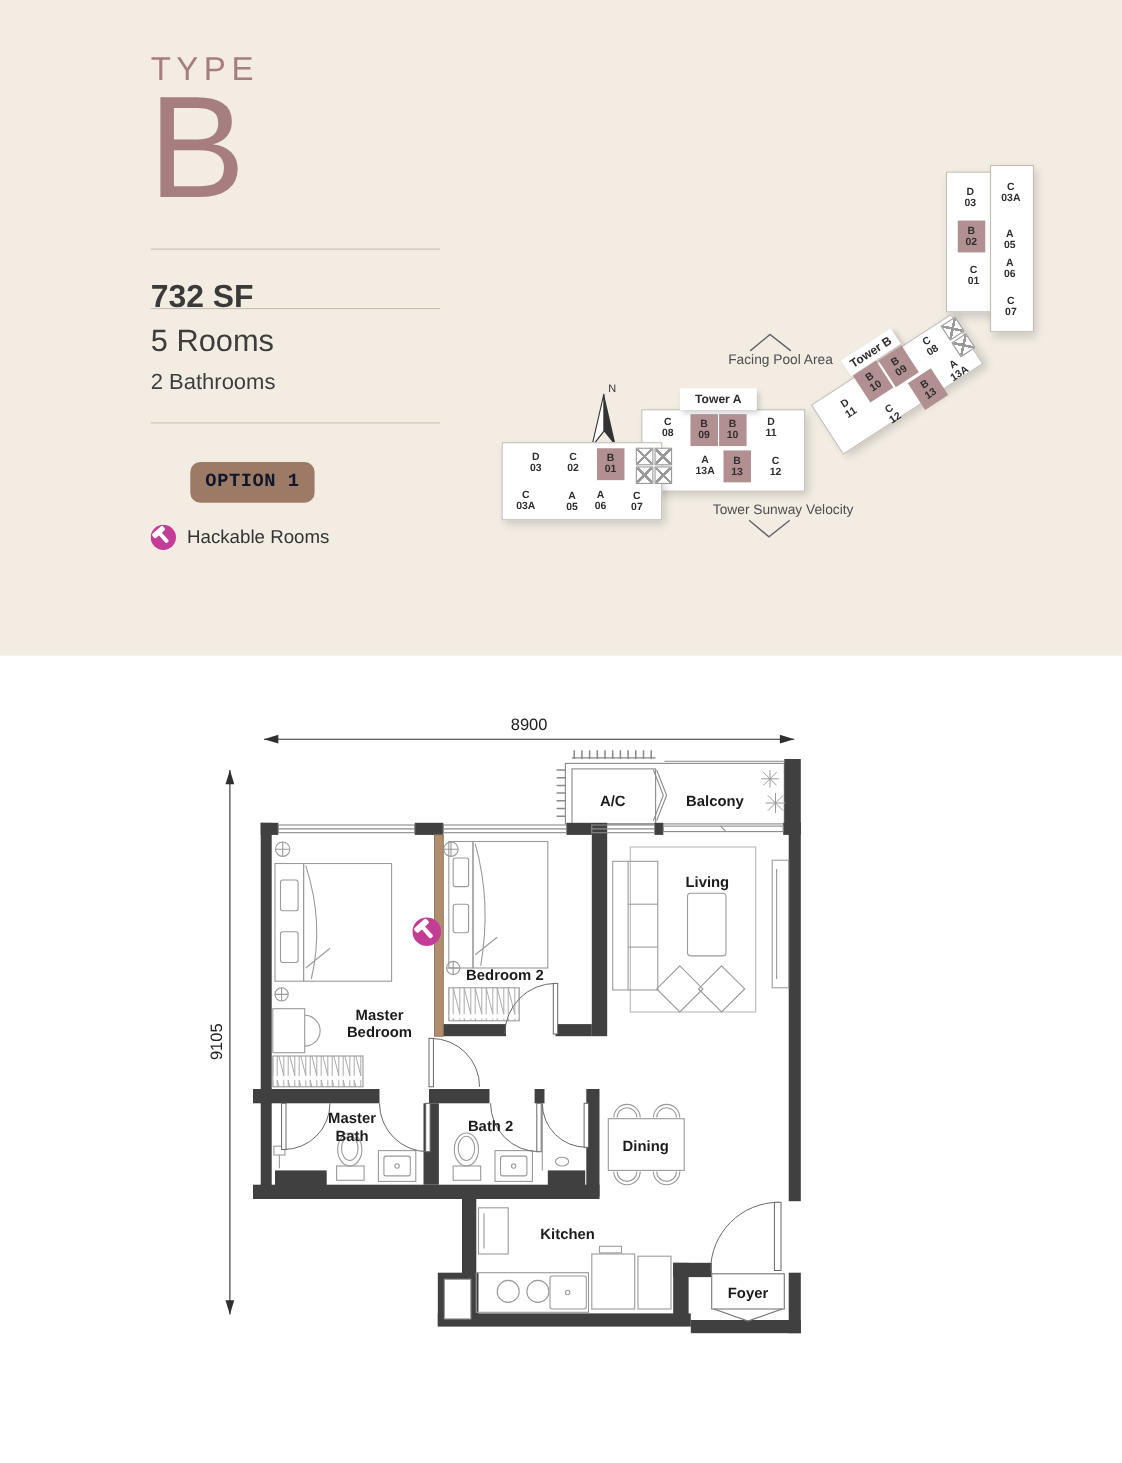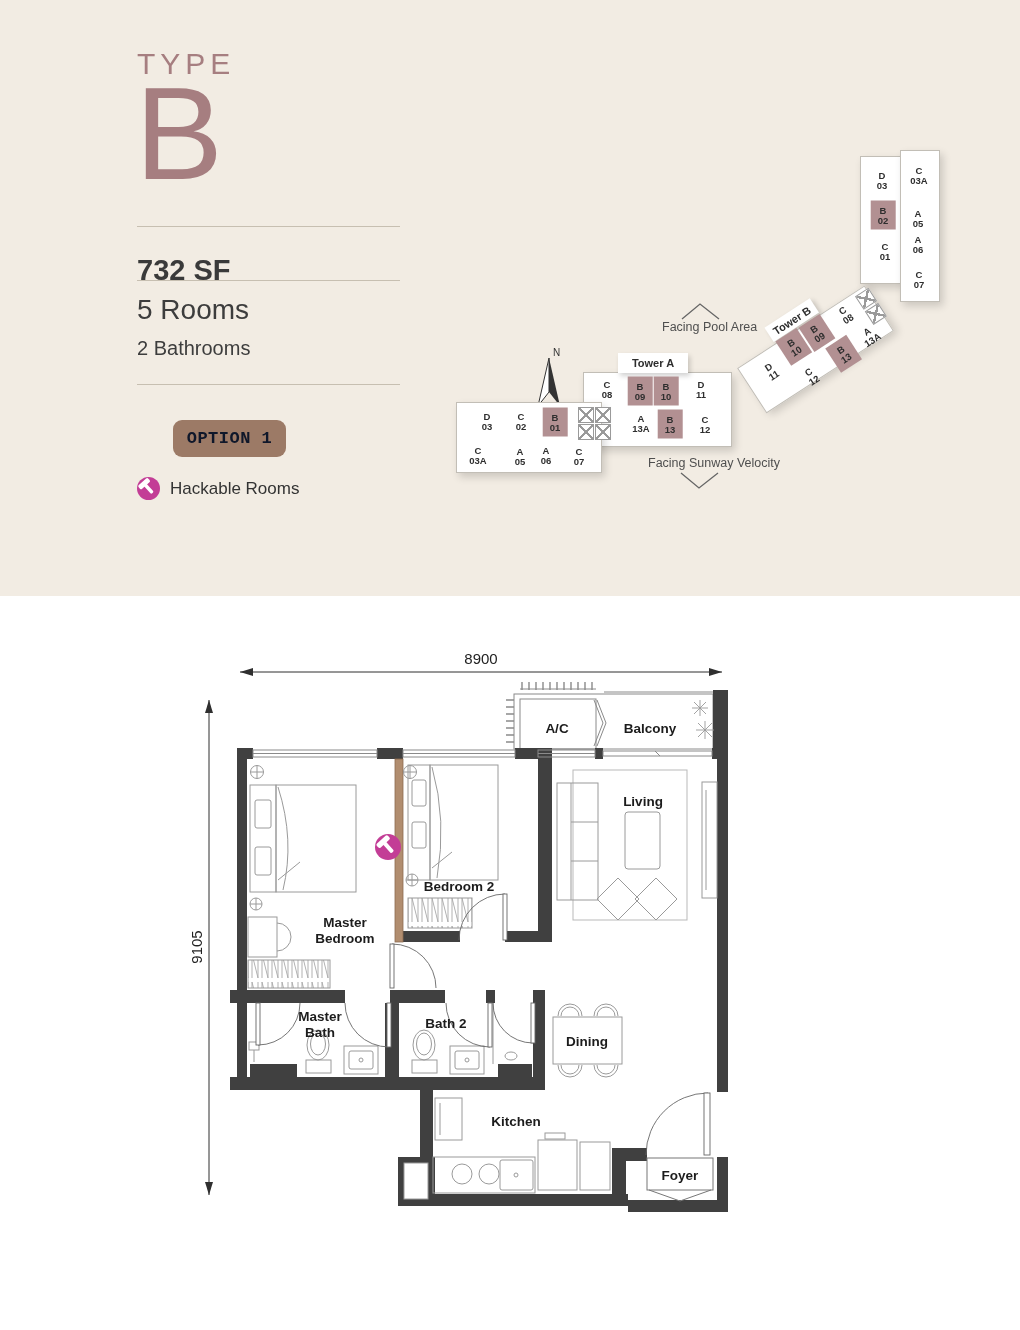--- a/index.html
+++ b/index.html
@@ -63,21 +63,21 @@
     </span>
     <span class="legend-text">Hackable Rooms</span>
   </div>
 
 
   <svg style="position:absolute;left:680px;top:301px" width="42" height="20">
     <polyline points="2,18 20,3 39,18" fill="none" stroke="#666" stroke-width="1.3"></polyline>
   </svg>
   <div class="facing" style="left:662px;top:320px">Facing Pool Area</div>
 
-  <div class="facing" style="left:648px;top:456px">Facing Sunway Velocity</div>
+  <div class="facing" style="left:648px;top:456px">Tower Sunway Velocity</div>
   <svg style="position:absolute;left:679px;top:471px" width="42" height="20">
     <polyline points="2,2 20,17 39,2" fill="none" stroke="#666" stroke-width="1.3"></polyline>
   </svg>
 
   <svg style="position:absolute;left:533px;top:344px" width="36" height="68">
     <text x="20" y="12" font-size="10" fill="#333">N</text>
     <path d="M16,14 L5,62 L16,48 Z" fill="#fff" stroke="#333" stroke-width="1"></path>
     <path d="M16,14 L27,62 L16,48 Z" fill="#333"></path>
   </svg>
 

